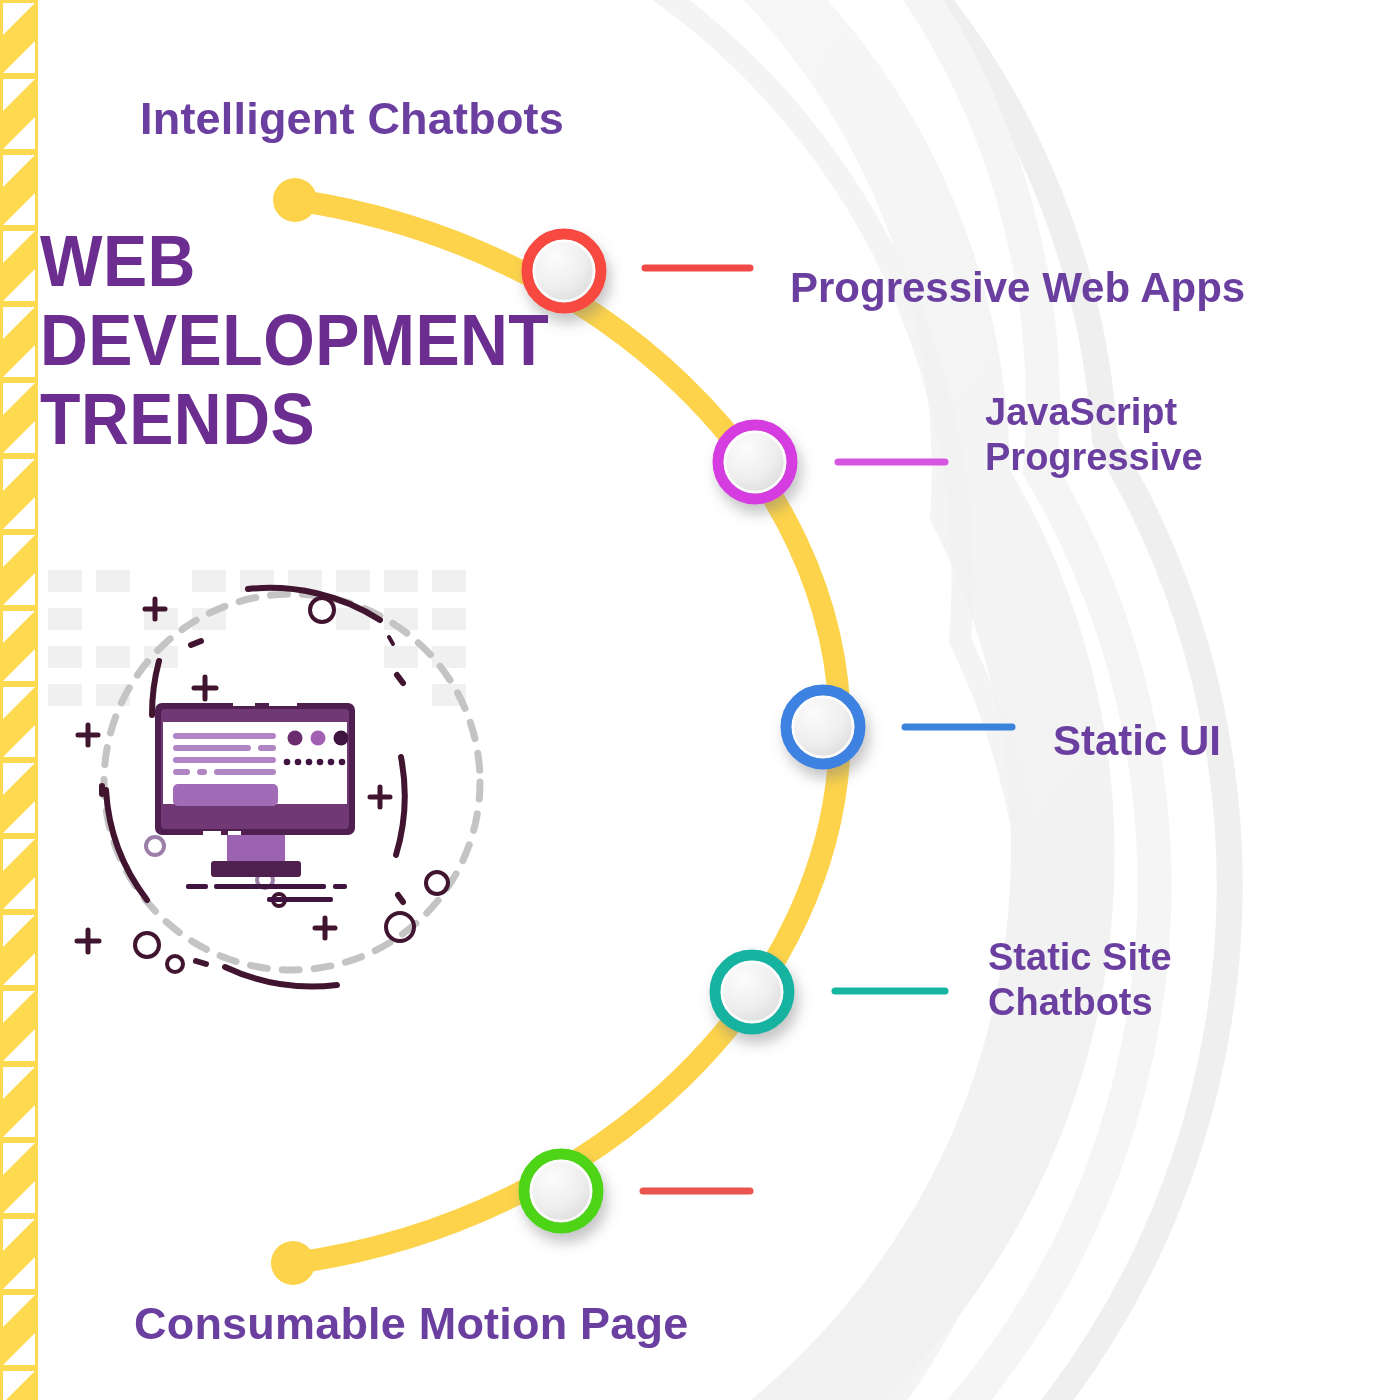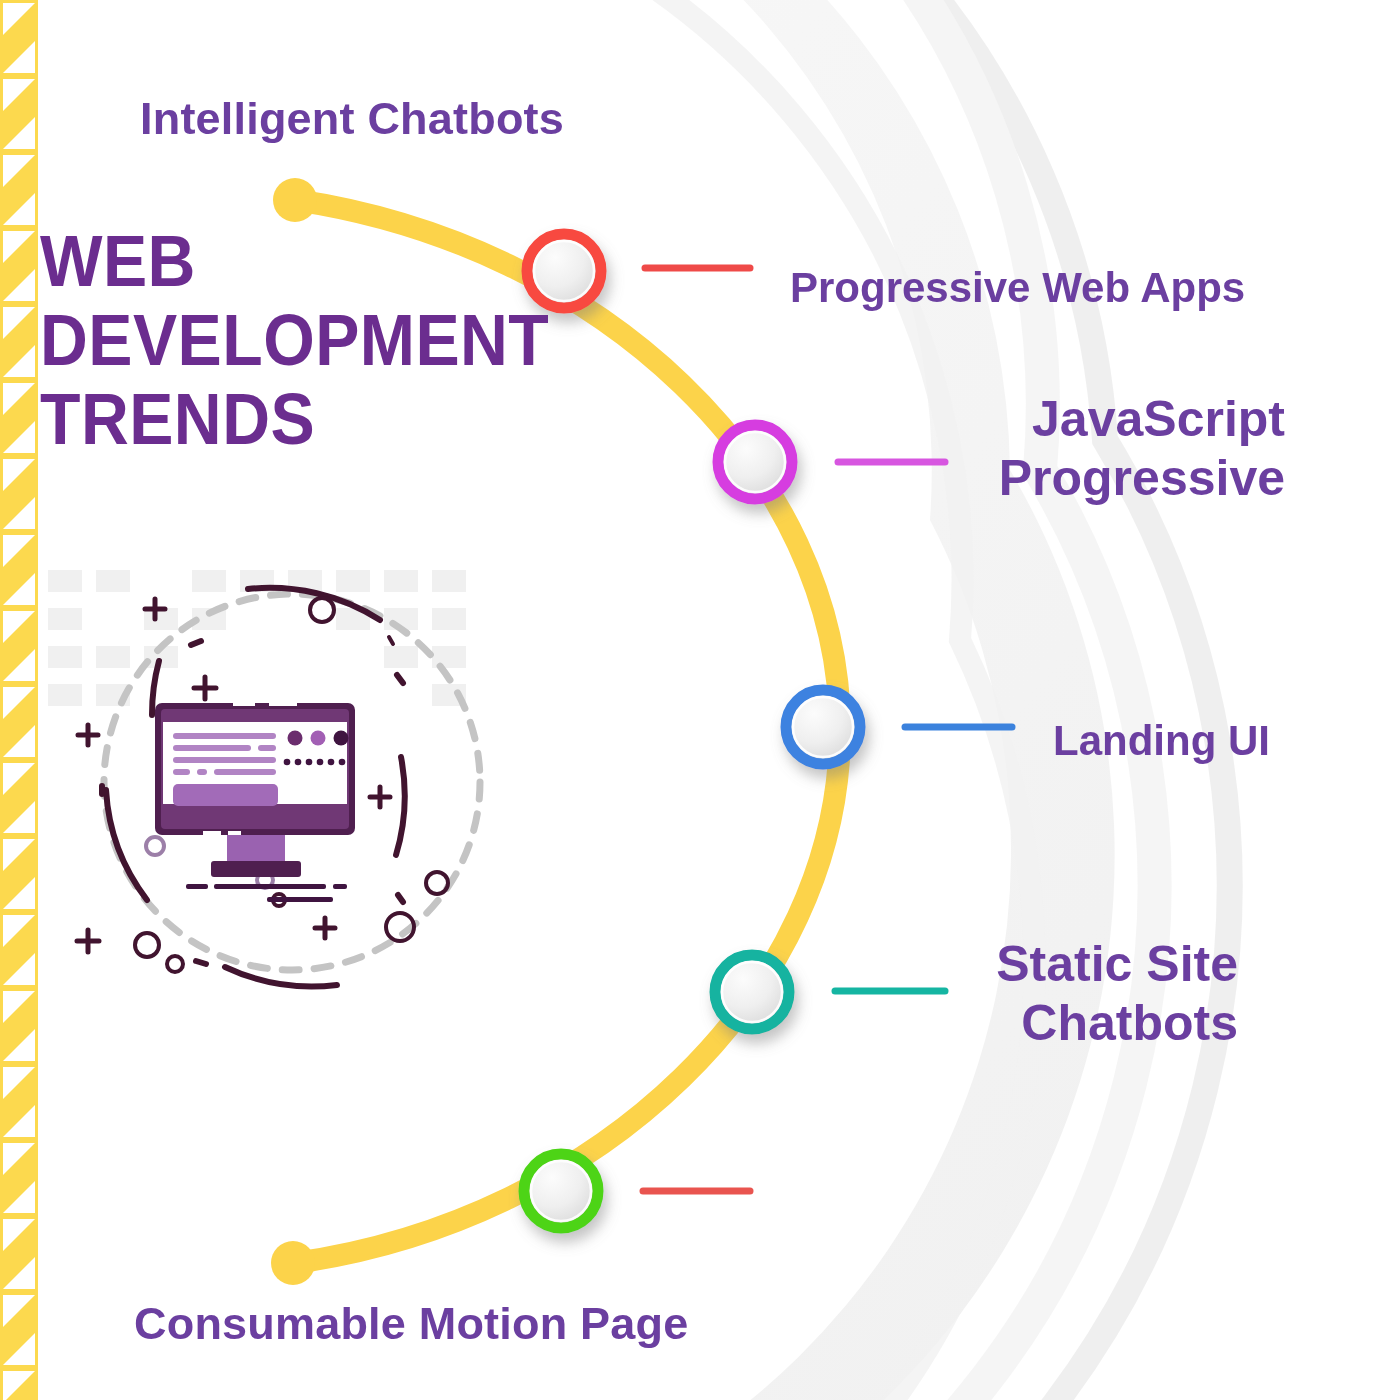--- a/index.html
+++ b/index.html
@@ -18,21 +18,21 @@
   .title-block{position:absolute;left:40px;top:222px;width:620px;z-index:20;}
   .title-line{font-family:"Liberation Sans","DejaVu Sans",sans-serif;
               font-weight:bold;font-size:72px;line-height:1.10;
               letter-spacing:0.5px;color:#6b2d8f;
               transform:scaleX(.92);transform-origin:left center;
               white-space:nowrap;}
 
   
   .label{position:absolute;color:#6b3fa0;font-weight:bold;z-index:25;}
   .label.big{font-size:42px;line-height:1.12;margin-top:19px;}
-  .label.two{font-size:50px;line-height:1.18;text-align:right;}
+  .label.two{font-size:38px;line-height:1.18;text-align:left;}
 
   .lbl-top{left:140px;top:93px;font-size:45px;letter-spacing:.2px;}
   .lbl-bottom{left:134px;top:1298px;font-size:45px;letter-spacing:.2px;}
   .lbl-pwa{left:790px;top:245px;}
   .lbl-js{left:985px;top:390px;width:300px;}
   .lbl-motion{left:1053px;top:698px;}
   .lbl-ssg{left:988px;top:935px;width:250px;}
   .lbl-mobile{left:790px;top:1135px;width:375px;}
 </style>
 </head>
@@ -255,21 +255,21 @@
 
   <div class="label lbl-top">Intelligent Chatbots</div>
 
   <div class="label big lbl-pwa">Progressive Web Apps</div>
 
   <div class="label two lbl-js">
     <div>JavaScript</div>
     <div>Progressive</div>
   </div>
 
-  <div class="label big lbl-motion">Landing UI</div>
+  <div class="label big lbl-motion">Static UI</div>
 
   <div class="label two lbl-ssg">
     <div>Static Site</div>
     <div>Chatbots</div>
   </div>
 
 
   <div class="label lbl-bottom">Consumable Motion Page</div>
 
 </div>

